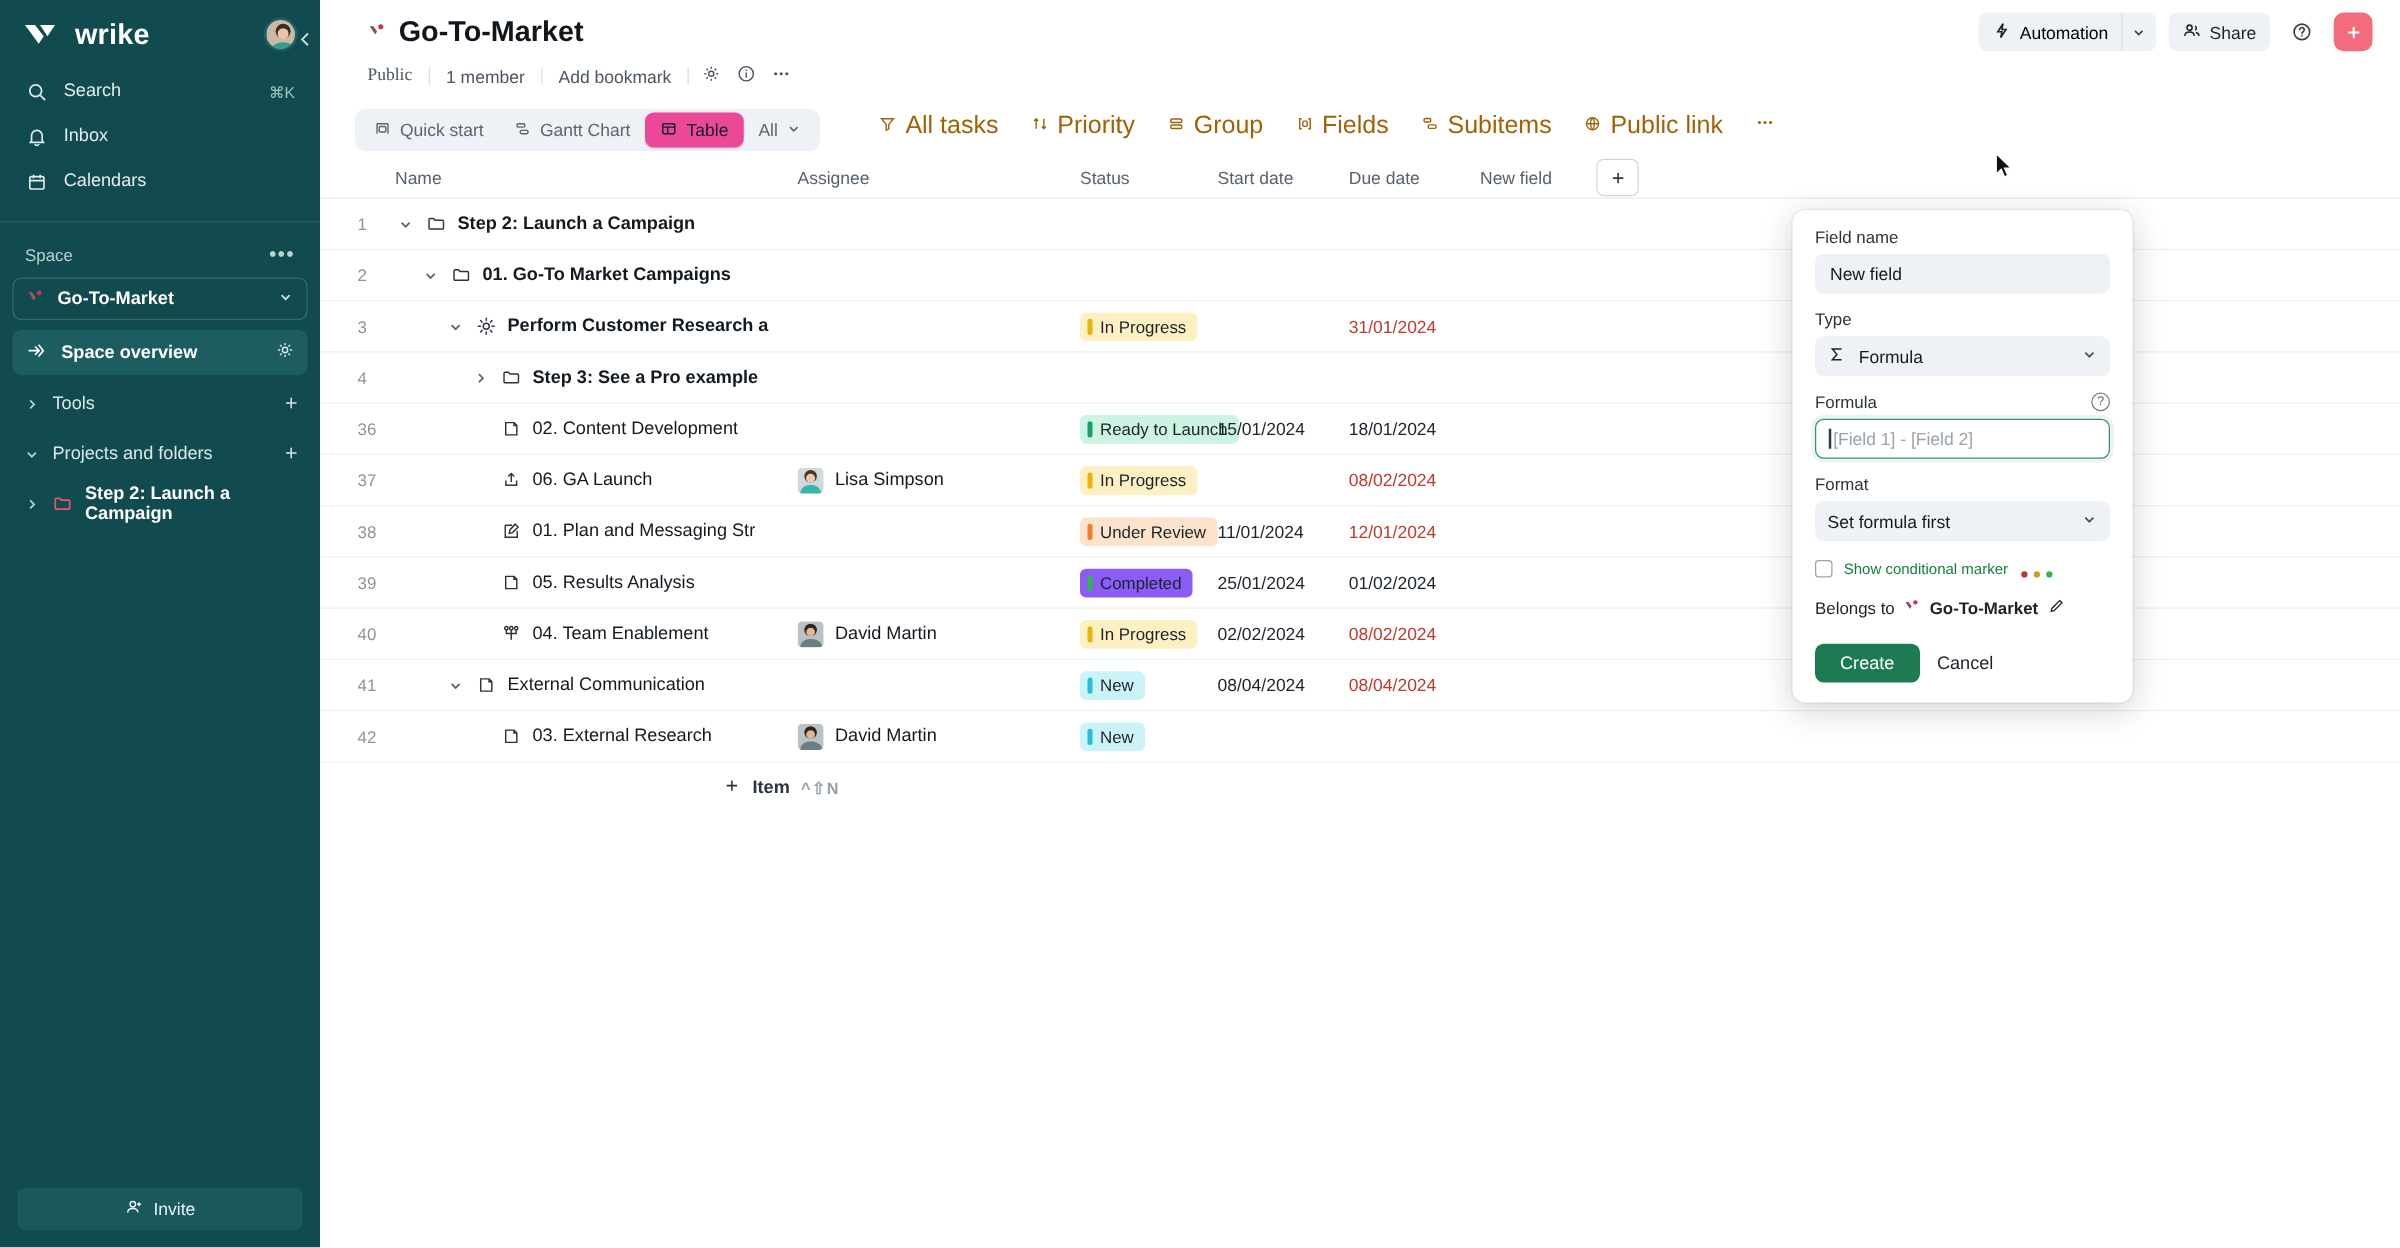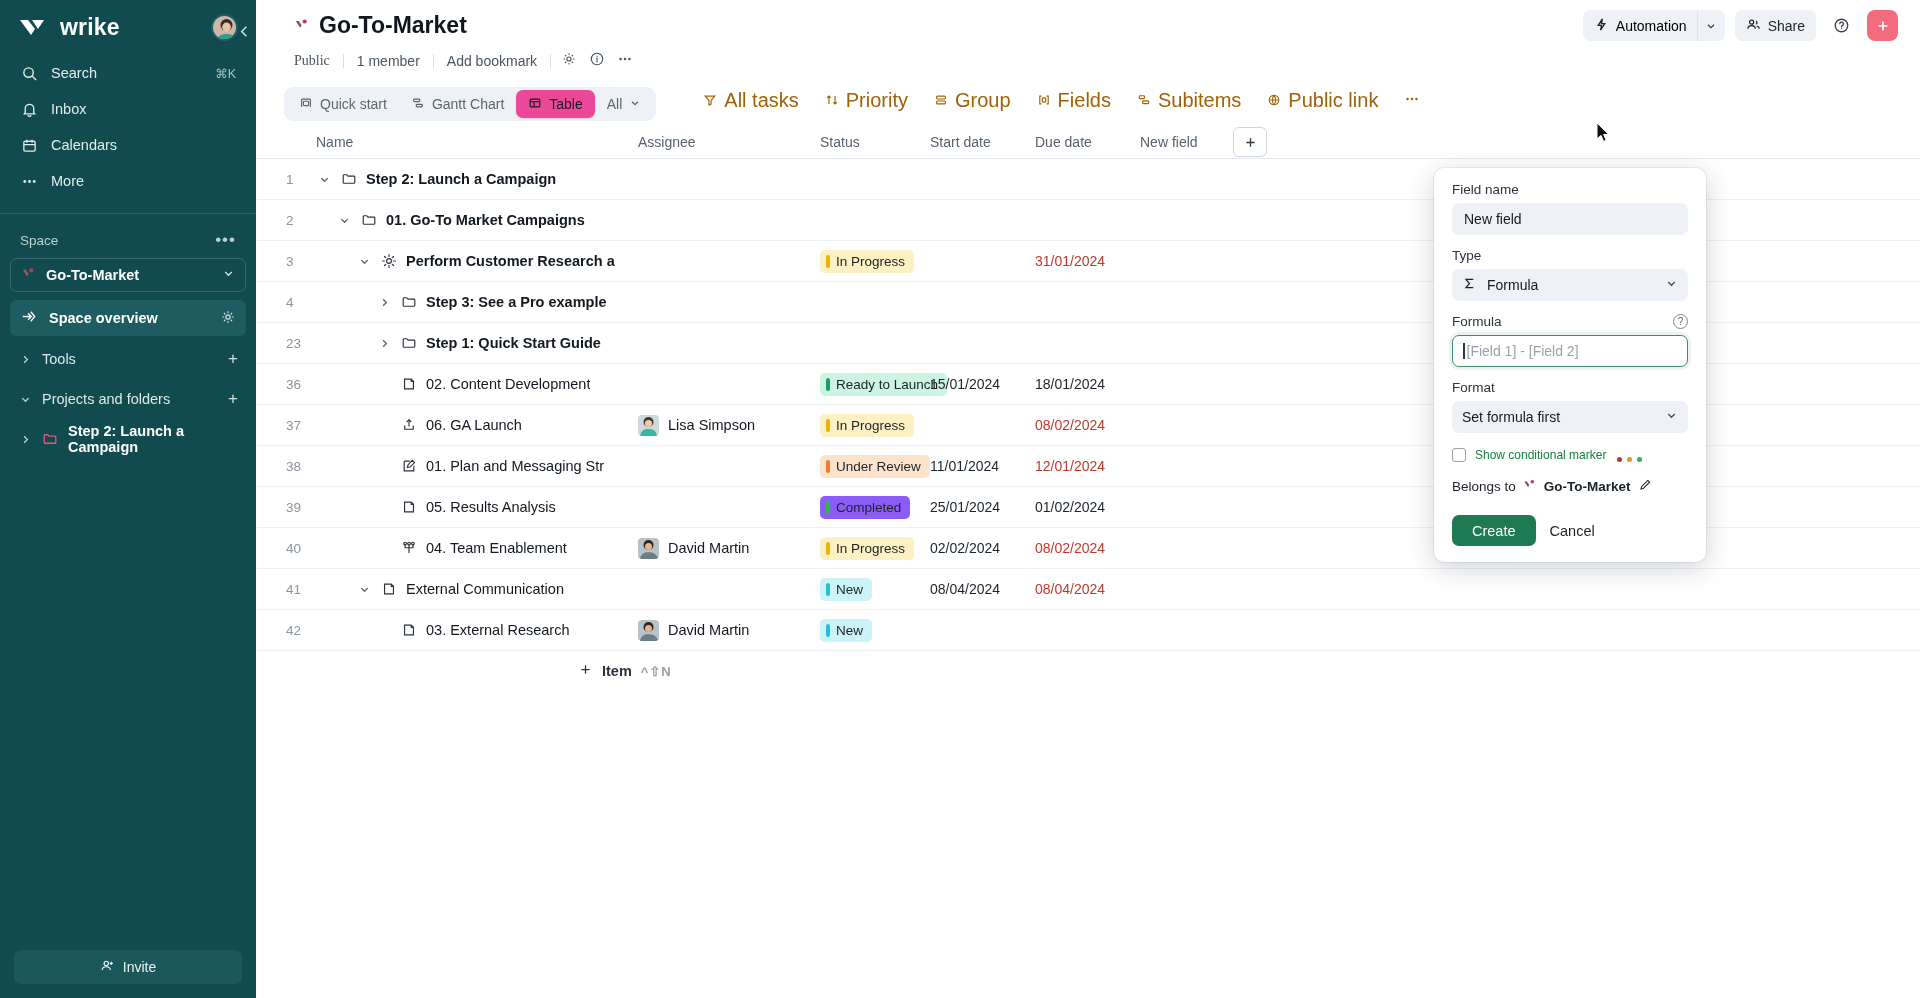--- a/index.html
+++ b/index.html
@@ -88,21 +88,21 @@
   .seg-item.active { background:#ec4899; color:#141b22; font-weight:400; box-shadow:0 1px 2px rgba(20,30,40,.14); }
   .tb-btn { height:30px; display:flex; align-items:flex-start; gap:7px; padding:0 9px; border-radius:7px;
      font-size:20px; color:#a16207; cursor:pointer; white-space:nowrap; }
 
   
   .table-wrap { flex:1; overflow:hidden; position:relative; }
   .thead { display:flex; height:33px; align-items:center; border-bottom:1px solid #e6eaee; font-size:14px; color:#57626d; }
   .c-num   { width: 52px; flex:none; }
   .c-name  { width: 330px; flex:none; padding-left: 8px;}
   .c-assig { width: 182px; flex:none; }
-  .c-stat  { width: 110px; flex:none; }
+  .c-stat  { width: 110px; flex:none;margin-left:44px; }
   .c-start { width: 105px; flex:none; }
   .c-due   { width: 105px; flex:none; }
   .c-new   { width: 88px;  flex:none; }
   .c-plus  { width: 44px;  flex:none; display:flex; align-items:center; justify-content:center;}
   .hdr-plus { width:34px; height:30px; border:1px solid #cfd6dd; border-radius:6px; display:flex;
       align-items:center; justify-content:center; font-size:17px; color:#333b44; background:#fff; cursor:pointer; }
 
   .trow { display:flex; align-items:center; height:41px; border-bottom:1px solid #eef1f4; font-size:14.5px; color:#121920; }
   .trow .c-num { color:#8c949c; font-size:13.5px; text-align:left; padding-left: 30px;}
   .nm { display:flex; align-items:center; gap:8px; white-space:nowrap; overflow:hidden; }
@@ -203,30 +203,20 @@
       </div>
       <div class="sb-item">
         <span class="ic">
           <svg viewBox="0 0 18 18" width="17" height="17" fill="none" stroke="currentColor" stroke-width="1.4">
               <rect x="3" y="4.5" width="12" height="10.5" rx="1.5"></rect>
               <path d="M3 8h12M6.2 3v3M11.8 3v3"></path>
             </svg>
         </span>
         <span>Calendars</span>
       </div>
-      <div class="sb-item">
-        <span class="ic">
-          <svg viewBox="0 0 18 18" width="17" height="17" fill="currentColor">
-              <circle cx="4" cy="9" r="1.5"></circle>
-              <circle cx="9" cy="9" r="1.5"></circle>
-              <circle cx="14" cy="9" r="1.5"></circle>
-            </svg>
-        </span>
-        <span>More</span>
-      </div>
     </div>
 
     <div class="sb-sep"></div>
 
     <div class="sb-section-title">
       <span>Space</span>
       <span class="dots">•••</span>
     </div>
 
     <div class="sb-space">
@@ -604,43 +594,20 @@
                 <span class="txt b">Step 3: See a Pro example</span>
               </div>
             </div>
             <div class="c-assig"></div>
             <div class="c-stat"></div>
             <div class="c-start"></div>
             <div class="c-due"></div>
             <div class="c-new"></div>
           </div>
           <div class="trow">
-            <div class="c-num">23</div>
-            <div class="c-name">
-              <div class="nm" style="padding-left: 60px;">
-                <span class="twisty">
-                  <svg viewBox="0 0 12 12" width="11" height="11" fill="none" stroke="#5a636c" stroke-width="1.5">
-                    <path d="M4.5 2.5 L8 6 L4.5 9.5"></path>
-                  </svg>
-                </span>
-                <span class="ic">
-                  <svg viewBox="0 0 18 18" width="16" height="16" fill="none" stroke="#2b333c" stroke-width="1.3">
-                    <path d="M2.5 5.2a1 1 0 011-1h3l1.4 1.6h6.6a1 1 0 011 1v6a1 1 0 01-1 1h-11a1 1 0 01-1-1z"></path>
-                  </svg>
-                </span>
-                <span class="txt b">Step 1: Quick Start Guide</span>
-              </div>
-            </div>
-            <div class="c-assig"></div>
-            <div class="c-stat"></div>
-            <div class="c-start"></div>
-            <div class="c-due"></div>
-            <div class="c-new"></div>
-          </div>
-          <div class="trow">
             <div class="c-num">36</div>
             <div class="c-name">
               <div class="nm" style="padding-left: 60px;">
                 <span class="twisty"></span>
                 <span class="ic">
                   <svg viewBox="0 0 18 18" width="16" height="16" fill="none" stroke="#2b333c" stroke-width="1.3">
                     <path d="M4 3.5h7.5L14 6v8.5H4z"></path>
                     <path d="M11.5 3.5V6H14"></path>
                   </svg>
                 </span>

